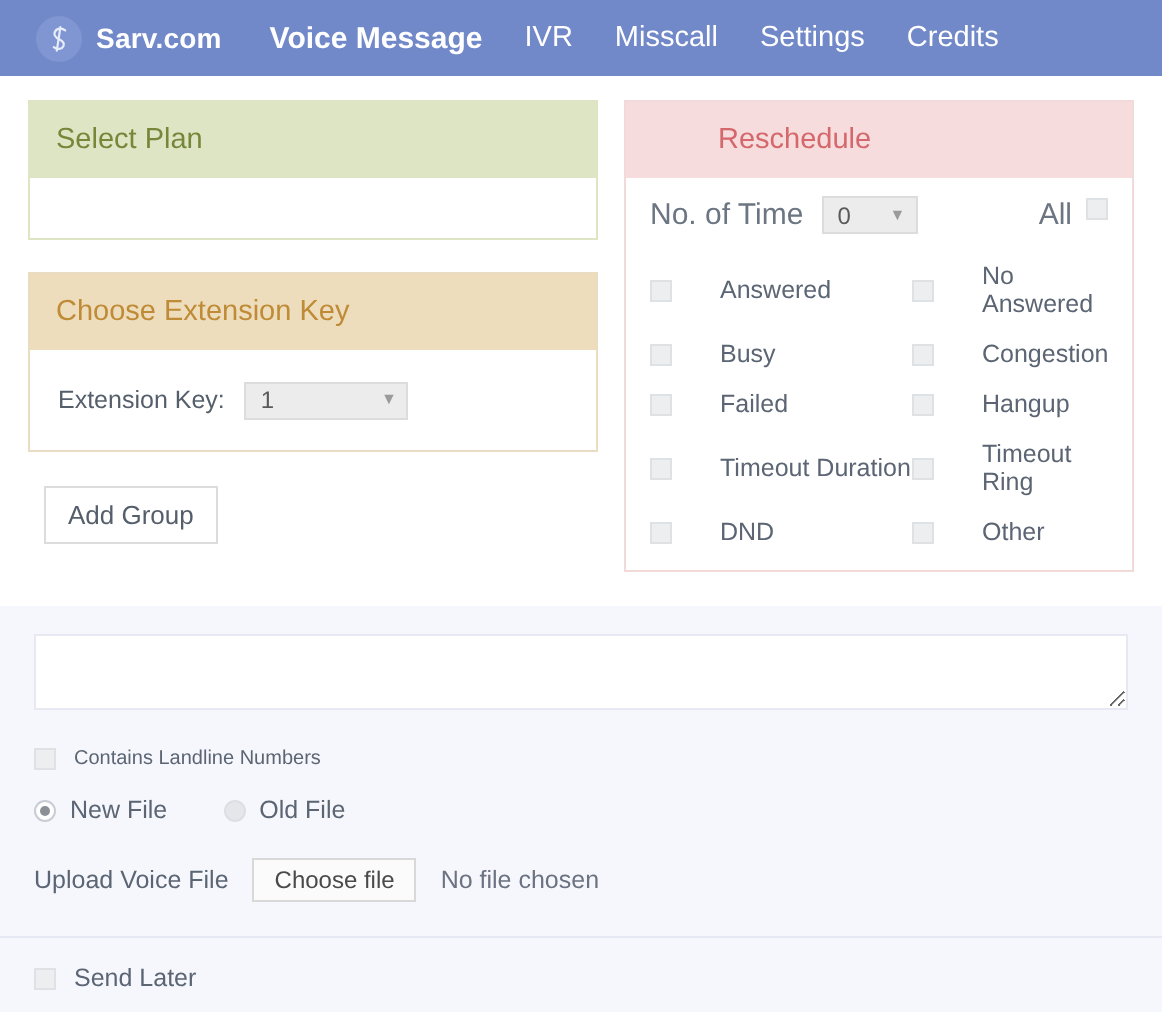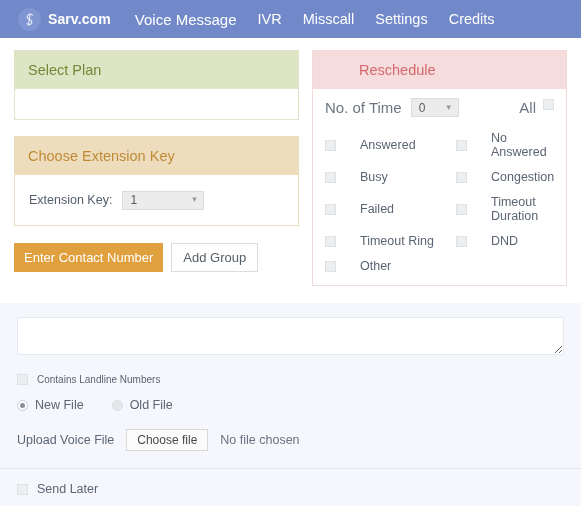--- a/index.html
+++ b/index.html
@@ -53,21 +53,21 @@
     align-items: center;
     gap: 21px;
   }
   .nav-item {
     color: #ffffff;
     font-size: 14.5px;
     cursor: pointer;
     white-space: nowrap;
   }
   .nav-item.active {
-    font-weight: normal;
+    font-weight: bold;
     font-size: 15px;
   }
 
   
   .content {
     padding: 0;
   }
   .top-row {
     display: flex;
     padding: 12px 14px 0 14px;
@@ -368,21 +368,20 @@
         <div class="panel-body">
           <span class="ext-label">Extension Key:</span>
           <span class="fake-select w-ext">
             <span>1</span>
             <span class="caret">▼</span>
           </span>
         </div>
       </div>
 
       <div class="contact-row">
-        <div class="btn-contact">Enter Contact Number</div>
         <div class="btn-group">Add Group</div>
       </div>
 
     </div>
 
     <div class="col-right">
       <div class="panel panel-resch">
         <div class="panel-head">Reschedule</div>
         <div class="panel-body">
 
@@ -414,20 +413,24 @@
             <label class="check-item">
               <span class="cbox"></span>
               <span>Congestion</span>
             </label>
             <label class="check-item">
               <span class="cbox"></span>
               <span>Failed</span>
             </label>
             <label class="check-item">
               <span class="cbox"></span>
+              <span>Hangup</span>
+            </label>
+            <label class="check-item">
+              <span class="cbox"></span>
               <span>Timeout Duration</span>
             </label>
             <label class="check-item">
               <span class="cbox"></span>
               <span>Timeout Ring</span>
             </label>
             <label class="check-item">
               <span class="cbox"></span>
               <span>DND</span>
             </label>

